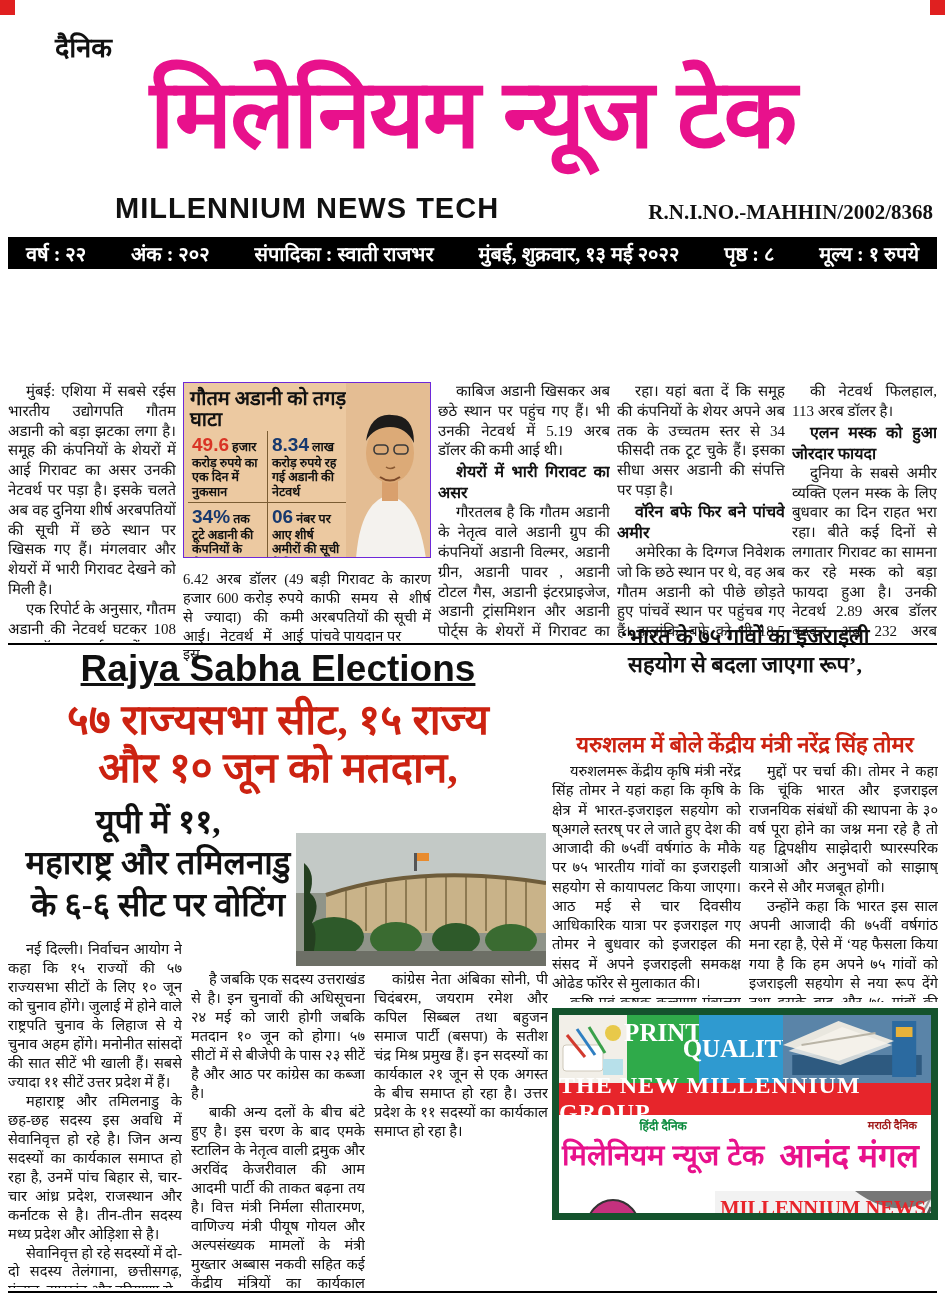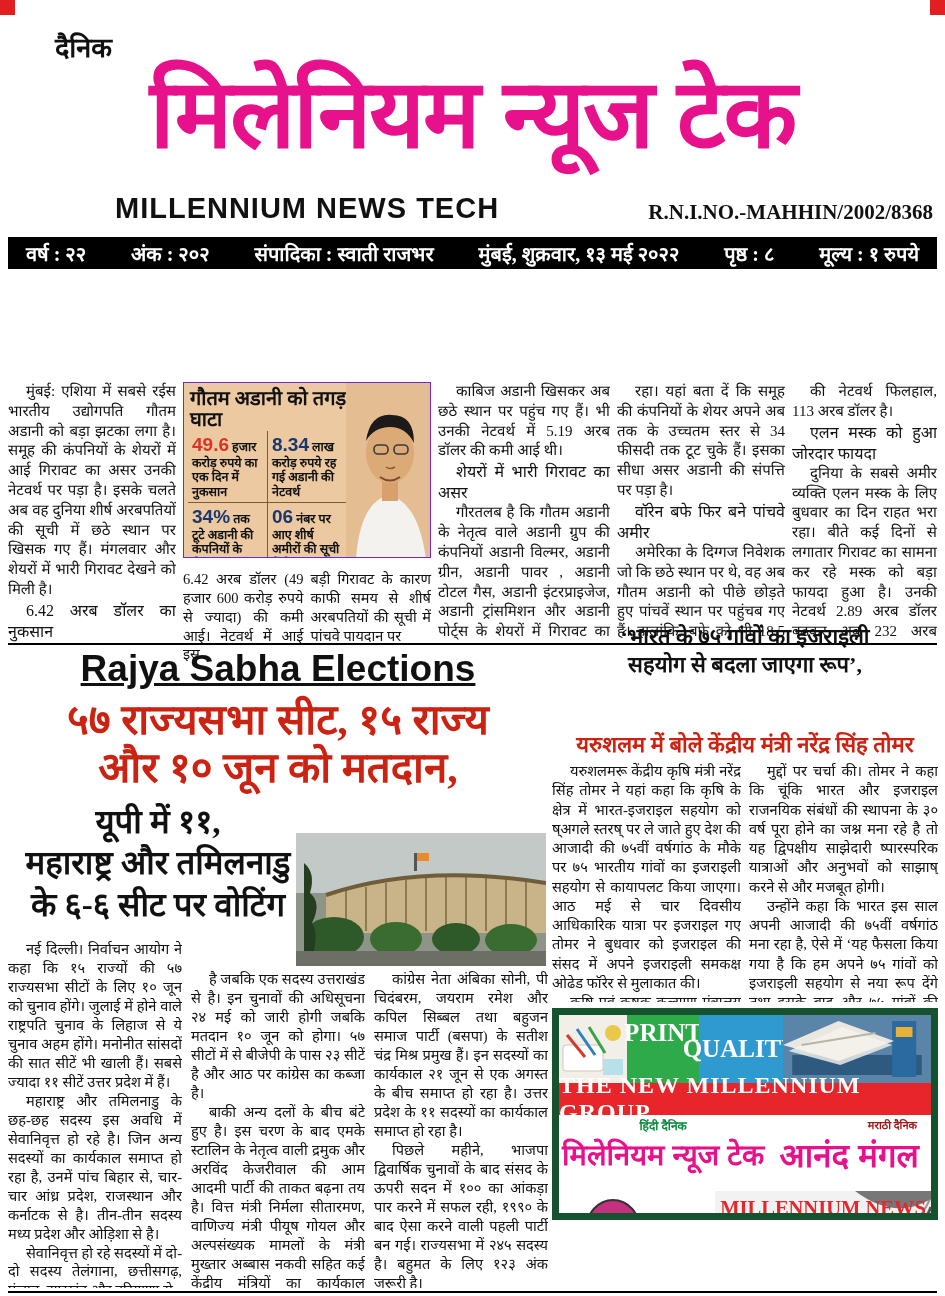--- a/index.html
+++ b/index.html
@@ -26,21 +26,21 @@
 
   
   .lead-head { position:absolute; left:0; top:272px; width:945px; text-align:center;
                font-weight:bold; font-size:47px; line-height:1.10; }
 
   
   .lead-cols { position:absolute; left:8px; top:382px; width:929px; height:260px;
                display:flex; gap:7px; }
   .col { font-size:15px; line-height:1.32; text-align:justify; overflow:hidden; }
   .col p { text-indent:18px; }
-  .col .sub { font-weight:normal; text-indent:18px; font-size:16px; }
+  .col .sub { font-weight:bold; text-indent:18px; font-size:16px; }
   .c1 { width:168px; } .cmid { width:248px; } .c3 { width:172px; } .c4 { width:168px; } .c5 { width:145px; }
 
   .infog { position:relative; width:248px; height:176px; background:#ecc9a1; border:1px solid #6d28d9; overflow:hidden; }
   .infog-title { font-weight:bold; font-size:20px; padding:5px 6px 2px 6px; width:175px; line-height:1.05; }
   .infog-grid { position:absolute; left:4px; top:48px; width:160px; height:124px;
                 display:grid; grid-template-columns:1fr 1fr; grid-template-rows:1fr 1fr; }
   .stat { padding:3px 4px; font-weight:bold; font-size:12.5px; line-height:1.15; }
   .stat:nth-child(1), .stat:nth-child(2) { border-bottom:1px solid #7a5c33; }
   .stat:nth-child(1), .stat:nth-child(3) { border-right:1px solid #7a5c33; }
   .stat .v { font-family:"Liberation Sans", sans-serif; font-size:19px; }
@@ -124,21 +124,20 @@
     <span>संपादिका : स्वाती राजभर</span>
     <span>मुंबई, शुक्रवार, १३ मई २०२२</span>
     <span>पृष्ठ : ८</span>
     <span>मूल्य : १ रुपये</span>
   </div>
 
 
   <div class="lead-cols">
     <div class="col c1">
       <p>मुंबई: एशिया में सबसे रईस भारतीय उद्योगपति गौतम अडानी को बड़ा झटका लगा है। समूह की कंपनियों के शेयरों में आई गिरावट का असर उनकी नेटवर्थ पर पड़ा है। इसके चलते अब वह दुनिया शीर्ष अरबपतियों की सूची में छठे स्थान पर खिसक गए हैं। मंगलवार और  शेयरों में भारी गिरावट देखने को मिली है।</p>
-      <div class="sub">6.42 अरब डॉलर का नुकसान</div>
       <p>एक रिपोर्ट के अनुसार, गौतम अडानी की नेटवर्थ घटकर 108 अरब डॉलर रह गई। इसमें</p>
     </div>
 
     <div class="cmid">
       <div class="infog">
         <div class="infog-title">गौतम अडानी को तगड़ा घाटा</div>
         <div class="infog-grid">
           <div class="stat">
             <span class="v red">49.6</span>
             <span>हजार करोड़ रुपये का एक दिन में नुकसान</span>
@@ -238,21 +237,20 @@
       <p>नई दिल्ली। निर्वाचन आयोग ने कहा कि १५ राज्यों की ५७ राज्यसभा सीटों के लिए १० जून को चुनाव होंगे। जुलाई में होने वाले राष्ट्रपति चुनाव के लिहाज से ये चुनाव अहम होंगे। मनोनीत सांसदों की सात सीटें भी खाली हैं। सबसे ज्यादा ११ सीटें उत्तर प्रदेश में हैं।</p>
       <p>महाराष्ट्र और तमिलनाडु के छह-छह सदस्य इस अवधि में सेवानिवृत्त हो रहे है। जिन अन्य सदस्यों का कार्यकाल समाप्त हो रहा है, उनमें पांच बिहार से, चार-चार आंध्र प्रदेश, राजस्थान और कर्नाटक से है। तीन-तीन सदस्य मध्य प्रदेश और ओड़िशा से है।</p>
       <p>सेवानिवृत्त हो रहे सदस्यों में दो-दो सदस्य तेलंगाना, छत्तीसगढ़, पंजाब, झारखंड और हरियाणा से</p>
     </div>
     <div class="col pad-top">
       <p>है जबकि एक सदस्य उत्तराखंड से है। इन चुनावों की अधिसूचना २४ मई को जारी होगी जबकि मतदान १० जून को होगा। ५७ सीटों में से बीजेपी के पास २३ सीटें है और आठ पर कांग्रेस का कब्जा है।</p>
       <p>बाकी अन्य दलों के बीच बंटे हुए है। इस चरण के बाद एमके स्टालिन के नेतृत्व वाली द्रमुक और अरविंद केजरीवाल की आम आदमी पार्टी की ताकत बढ़ना तय है। वित्त मंत्री निर्मला सीतारमण, वाणिज्य मंत्री पीयूष गोयल और अल्पसंख्यक मामलों के मंत्री मुख्तार अब्बास नकवी सहित कई केंद्रीय मंत्रियों का कार्यकाल समाप्त होने वाला है और वे फिर से चुनाव के लिए तैयार होंगे।</p>
     </div>
     <div class="col pad-top">
       <p>कांग्रेस नेता अंबिका सोनी, पी चिदंबरम, जयराम रमेश और कपिल सिब्बल तथा बहुजन समाज पार्टी (बसपा) के सतीश चंद्र मिश्र प्रमुख हैं। इन सदस्यों का कार्यकाल २१ जून से एक अगस्त के बीच समाप्त हो रहा है। उत्तर प्रदेश के ११ सदस्यों का कार्यकाल समाप्त हो रहा है।</p>
-      <p>पिछले महीने, भाजपा द्विवार्षिक चुनावों के बाद संसद के ऊपरी सदन में १०० का आंकड़ा पार करने में सफल रही, १९९० के बाद ऐसा करने वाली पहली पार्टी बन गई। राज्यसभा में २४५ सदस्य है। बहुमत के लिए १२३ अंक जरूरी है।</p>
     </div>
   </div>
 
   <div class="il-head">
     <div>‘भारत के ७५ गांवों का इजराइली</div>
     <div>सहयोग से बदला जाएगा रूप’,</div>
   </div>
   <div class="il-sub">यरुशलम में बोले केंद्रीय मंत्री नरेंद्र सिंह तोमर</div>
   <div class="il-cols">
     <div class="col">

